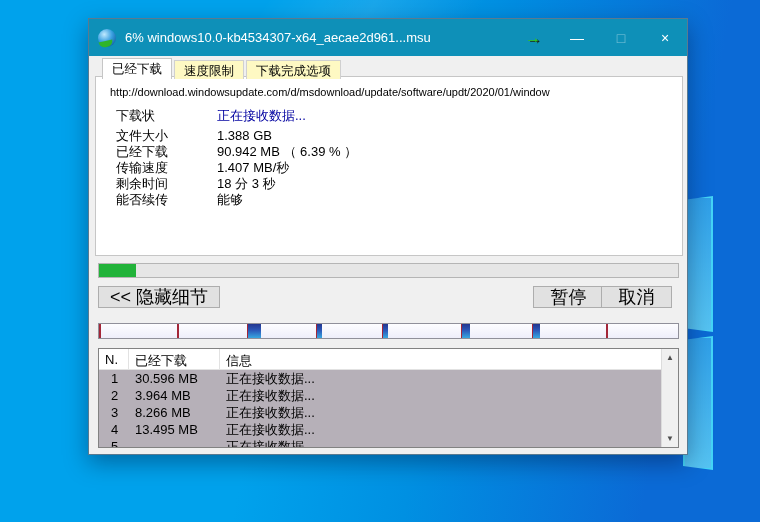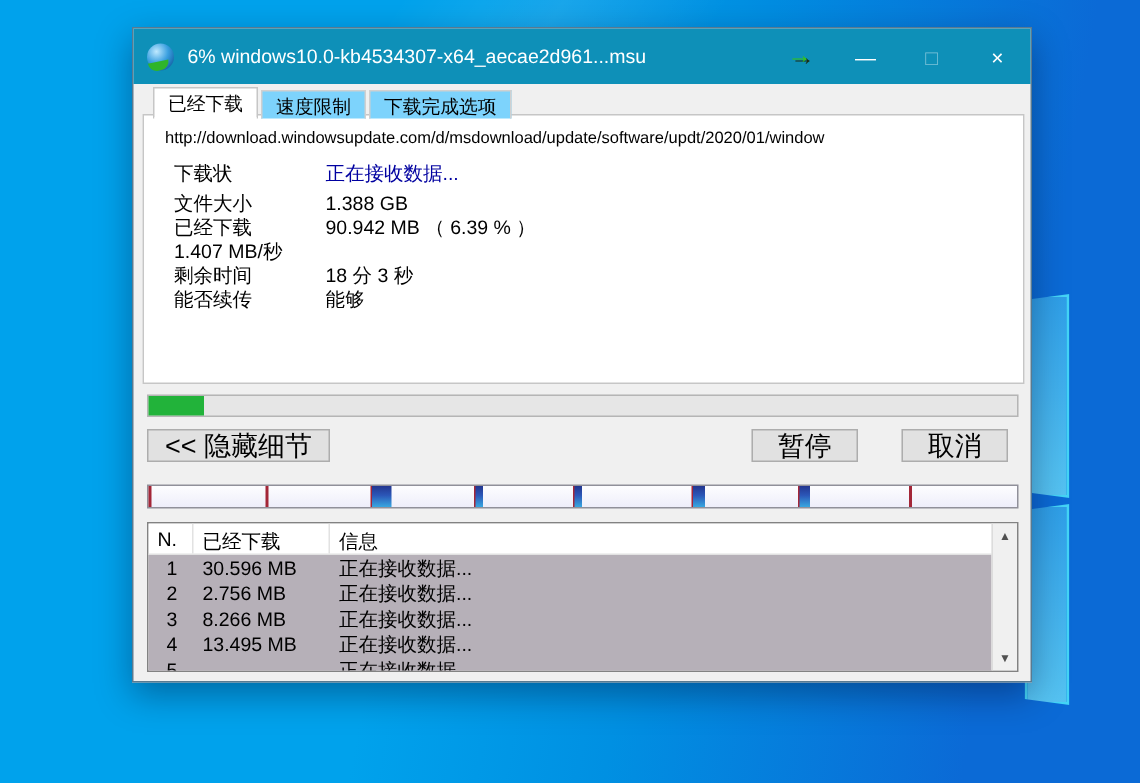--- a/index.html
+++ b/index.html
@@ -37,21 +37,21 @@
   .app-icon::after { content:""; position:absolute; left:1px; bottom:0px; width:14px; height:6px;
     background:#2fb52a; border-radius: 0 0 7px 7px; transform: rotate(-12deg); }
   .title-text { margin-left: 9px; font-size: 13px; white-space: nowrap; overflow: hidden; flex: 1 1 auto; }
   .tb-arrow { color: #35c417; font-weight: bold; font-size: 16px; text-shadow: 2px 1px 0 #1c2a10; margin-right: 14px; }
   .tb-btn { width: 44px; height: 37px; display:flex; align-items:center; justify-content:center;
     color:#fff; font-size: 14px; }
   .tb-btn.max { color: rgba(255,255,255,0.45); }
 
   
   .tabstrip { display: flex; align-items: flex-end; padding-left: 13px; height: 21px; margin-top: 2px; position: relative; z-index: 2; }
-  .tab { border: 1px solid #d0d0d0; border-bottom: none; background: #7dd3fc;
+  .tab { border: 1px solid #d0d0d0; border-bottom: none; background: #fef9c3;
     padding: 2px 9px 2px 9px; font-size: 12.5px; margin-right: 2px; height: 19px; }
   .tab.active { background: #fff; height: 21px; border-color: #c6c6c6; position: relative; }
   .tab.active::after { content:""; position:absolute; left:0; right:0; bottom:-1px; height:2px; background:#fff; }
 
   .tabpage { position: absolute; left: 6px; top: 57px; width: 588px; height: 180px;
     background: #fff; border: 1px solid #c6c6c6; }
   .url-line { position: absolute; left: 14px; top: 9px; width: 560px; white-space: nowrap; overflow: hidden; font-size: 11px; }
   .fields { position: absolute; left: 20px; top: 31px; }
   .frow { display: flex; height: 16px; line-height: 16px; }
   .frow.gap { margin-bottom: 4px; }
@@ -61,21 +61,21 @@
 
   
   .progress-track { position: absolute; left: 9px; top: 244px; width: 581px; height: 15px;
     background: #e6e6e6; border: 1px solid #b5b5b5; }
   .progress-fill { height: 100%; background: var(--progress-green); width: 6%; }
 
   
   .btn { position: absolute; top: 267px; height: 22px; background: #e1e1e1; border: 1px solid #adadad;
     font-size: 18px; display: flex; align-items: center; justify-content: center; cursor: default; }
   .btn-hide { left: 9px; width: 122px; }
-  .btn-pause { left: 412px; width: 71px; }
+  .btn-pause { left: 444px; width: 71px; }
   .btn-cancel { left: 512px; width: 71px; }
   .threads-caption { position: absolute; top: 270px; left: 140px; width: 280px; text-align: center; font-size: 13px; }
 
   
   .thread-bar { position: absolute; left: 9px; top: 304px; width: 581px; height: 16px;
     background: linear-gradient(180deg, #fdfdff, #eeeefa); border: 1px solid #90909a; }
   .t-marker { position: absolute; top: 0; width: 2px; height: 100%; background: #a32638; }
   .t-block { position: absolute; top: 0; height: 100%;
     background: linear-gradient(180deg, #23368f 0%, #2b57b8 45%, #38a7e0 100%); }
 
@@ -131,20 +131,21 @@
         </div>
         <div class="frow">
           <div class="flabel">文件大小</div>
           <div class="fvalue">1.388  GB</div>
         </div>
         <div class="frow">
           <div class="flabel">已经下载</div>
           <div class="fvalue">90.942  MB （ 6.39 % ）</div>
         </div>
         <div class="frow">
+          <div class="flabel">传输速度</div>
           <div class="fvalue">1.407  MB/秒</div>
         </div>
         <div class="frow">
           <div class="flabel">剩余时间</div>
           <div class="fvalue">18 分 3 秒</div>
         </div>
         <div class="frow">
           <div class="flabel">能否续传</div>
           <div class="fvalue">能够</div>
         </div>
@@ -182,21 +183,21 @@
         <div class="th th-info">信息</div>
       </div>
       <div class="tbody">
         <div class="trow">
           <div class="td td-n">1</div>
           <div class="td td-dl">30.596  MB</div>
           <div class="td td-info">正在接收数据...</div>
         </div>
         <div class="trow">
           <div class="td td-n">2</div>
-          <div class="td td-dl">2.756  MB</div>
+          <div class="td td-dl">3.964  MB</div>
           <div class="td td-info">正在接收数据...</div>
         </div>
         <div class="trow">
           <div class="td td-n">3</div>
           <div class="td td-dl">8.266  MB</div>
           <div class="td td-info">正在接收数据...</div>
         </div>
         <div class="trow">
           <div class="td td-n">4</div>
           <div class="td td-dl">13.495  MB</div>

